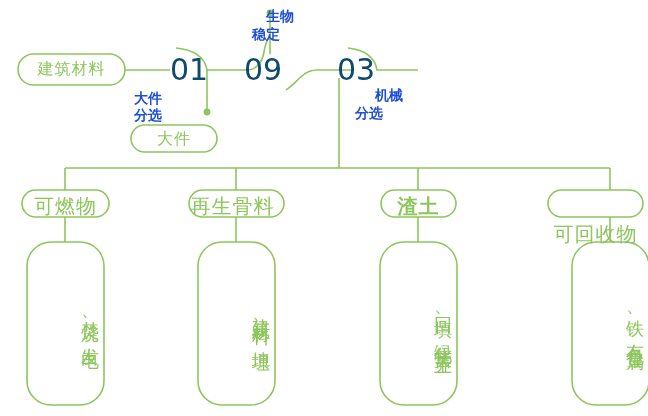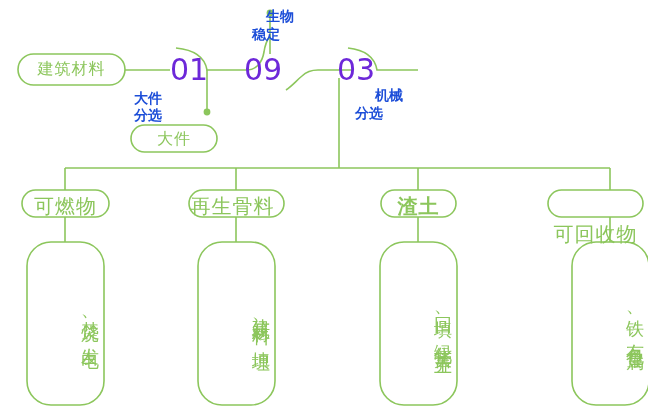--- a/index.html
+++ b/index.html
@@ -45,21 +45,21 @@
   }
   
   .note-text {
     color: #1d4ed8;
     font-size: 14px;
     font-weight: 700;
     text-align: left;
   }
   
   .step-num {
-    color: #6d28d9;
+    color: #0c4a6e;
     font-size: 30px;
     font-weight: 400;
     letter-spacing: 0px;
   }
   
   .vbox-text {
     position: absolute;
     writing-mode: vertical-rl;
     text-orientation: upright;
     color: #8cc65c;

